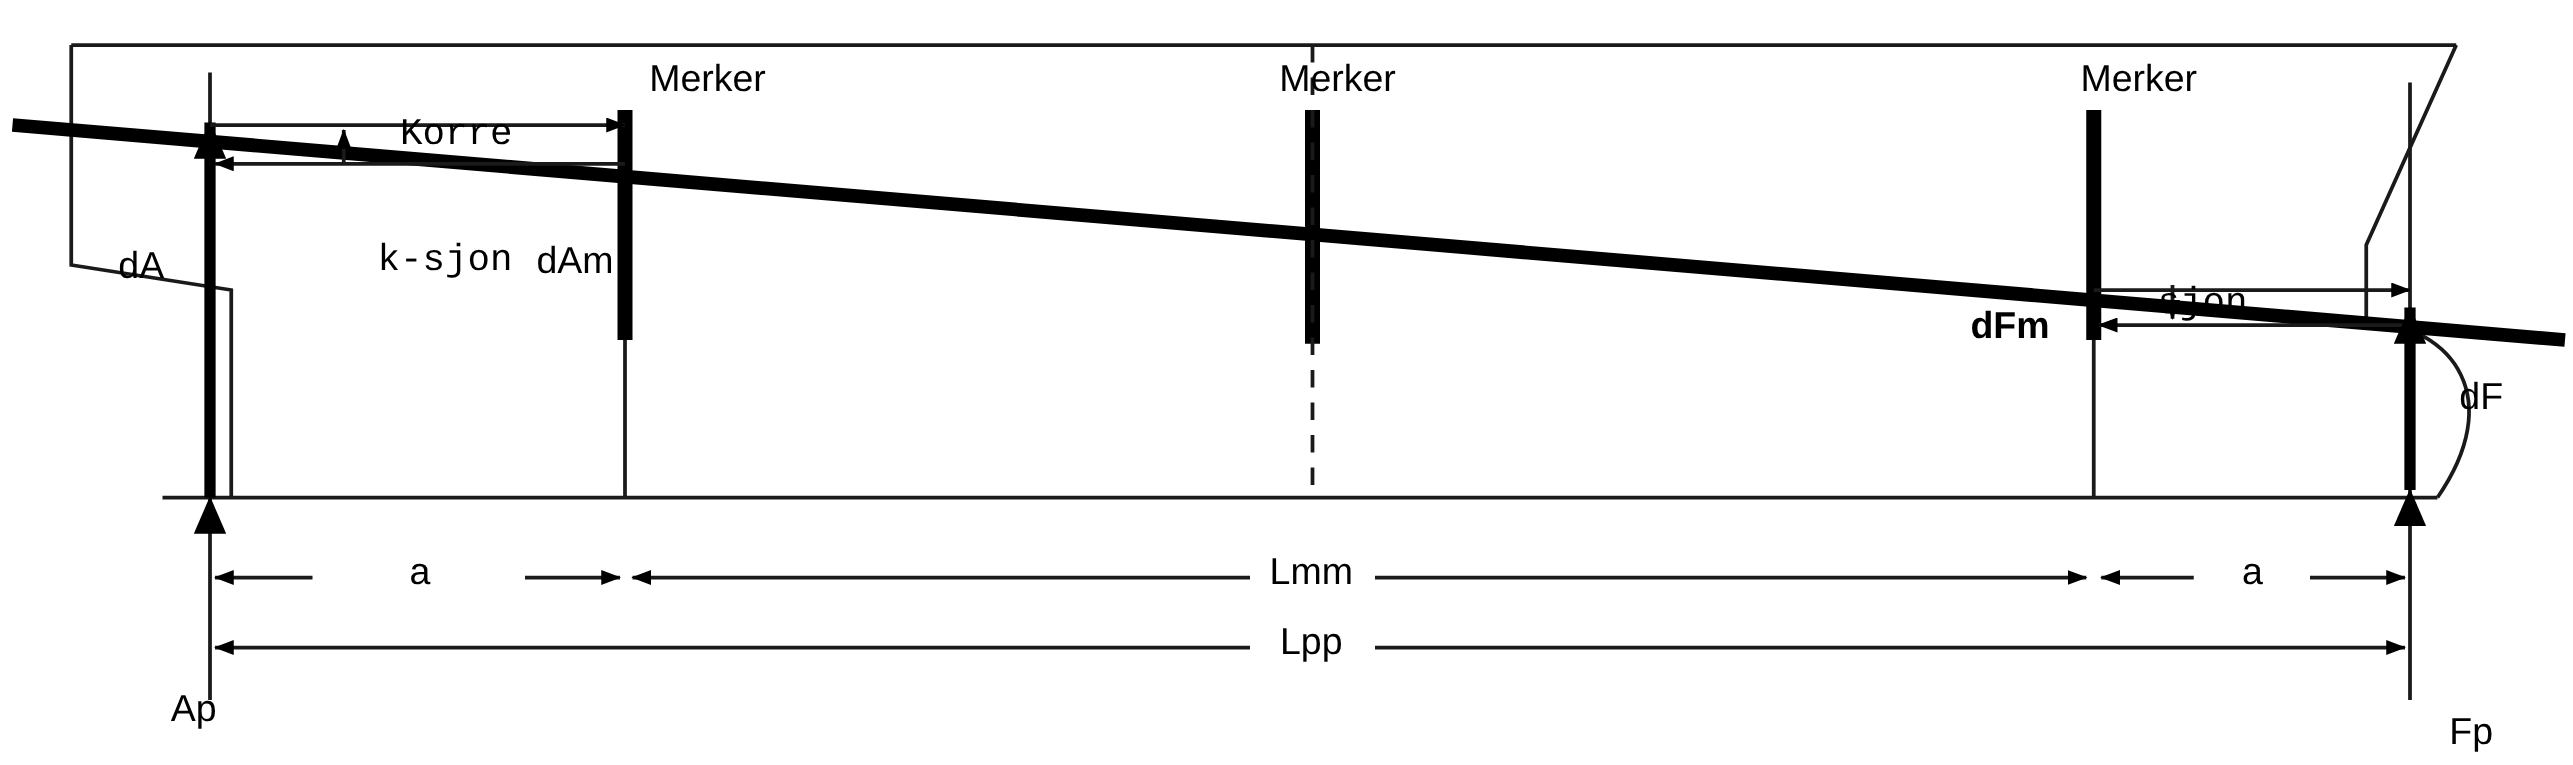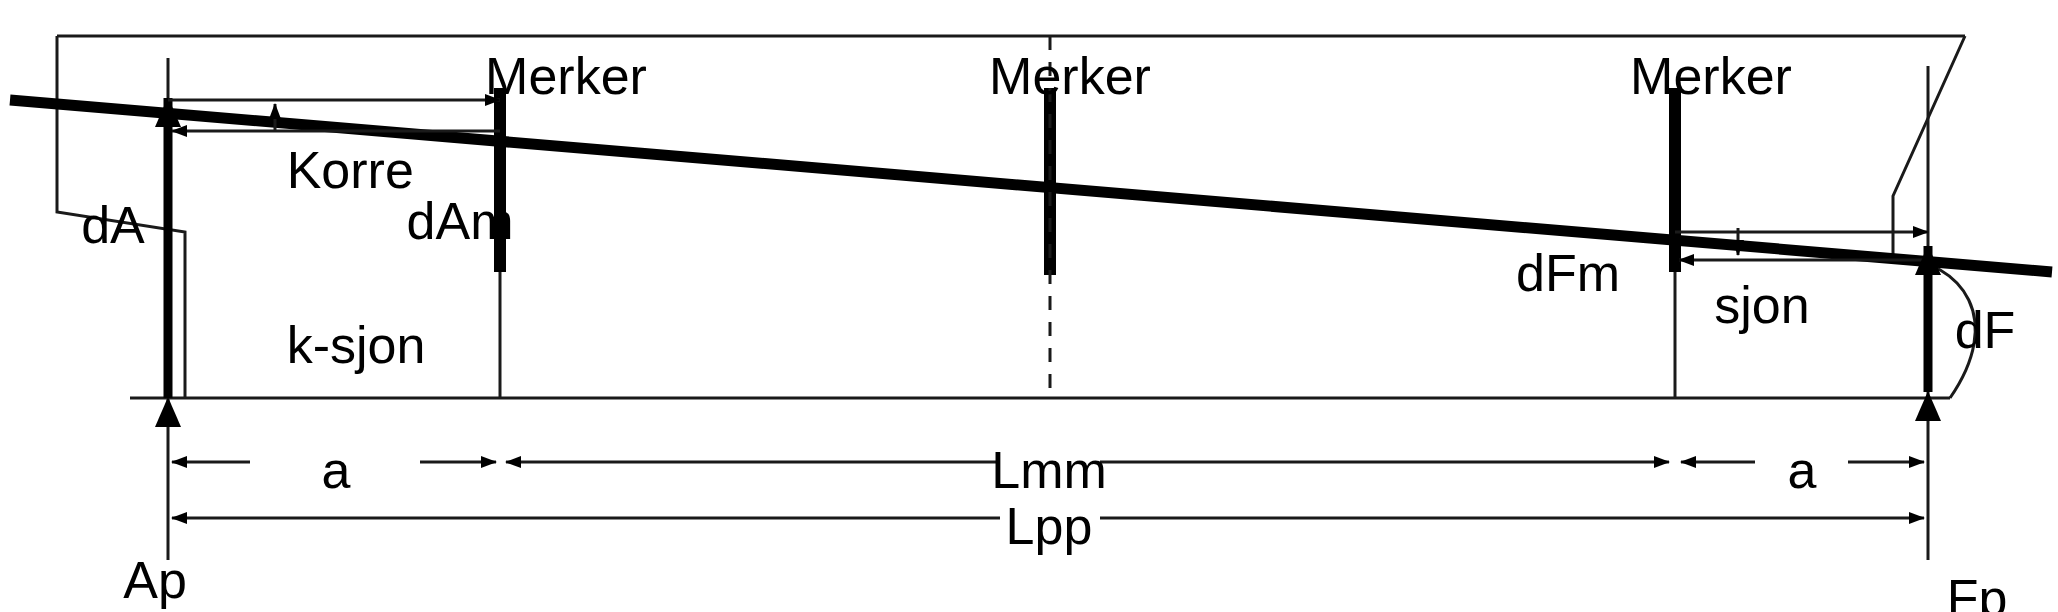--- a/index.html
+++ b/index.html
@@ -18,28 +18,28 @@
   #diagram-svg {
     position: absolute;
     left: 0;
     top: 0;
     width: 2058px;
     height: 612px;
   }
   .lbl {
     position: absolute;
     font-family: "Liberation Sans", sans-serif;
-    font-size: 52px;
+    font-size: 30px;
     color: #000000;
     white-space: pre;
     line-height: 1.12;
     letter-spacing: 0px;
   }
   .lbl.center { text-align: center; transform: translateX(-50%); }
-  .lbl.two-line { text-align: left; transform: translateX(-50%); }
+  .lbl.two-line { text-align: right; transform: translateX(-50%); font-family: Liberation Mono, monospace; }
 </style>
 </head>
 <body>
 
 <div id="root">
 
   <svg id="diagram-svg" viewBox="0 0 2058 612" xmlns="http://www.w3.org/2000/svg">
     <defs>
       <marker id="ahead" markerWidth="16" markerHeight="12" refX="15" refY="6" orient="auto" markerUnits="userSpaceOnUse">
         <path d="M0,0 L16,6 L0,12 z" fill="#000"></path>
@@ -119,21 +119,21 @@
   <div class="lbl center" style="left:1711px; top:47px;">Merker</div>
 
   <div class="lbl two-line" style="left:1762px; top:160px;">
     <div>sjon</div>
   </div>
 
   <div class="lbl center" style="left:113px; top:196px;">dA</div>
 
   <div class="lbl center" style="left:460px; top:192px;">dAm</div>
 
-  <div class="lbl center" style="left:1568px; top:244px;">dFm</div>
+  <div class="lbl center" style="left:1608px; top:244px;font-weight:bold;">dFm</div>
 
   <div class="lbl center" style="left:1985px; top:266px;margin-top:35px;">dF</div>
 
   <div class="lbl center" style="left:336px; top:441px;">a</div>
 
   <div class="lbl center" style="left:1049px; top:441px;text-align:center;">Lmm</div>
 
   <div class="lbl center" style="left:1802px; top:441px;">a</div>
 
   <div class="lbl center" style="left:1049px; top:497px;">Lpp</div>

